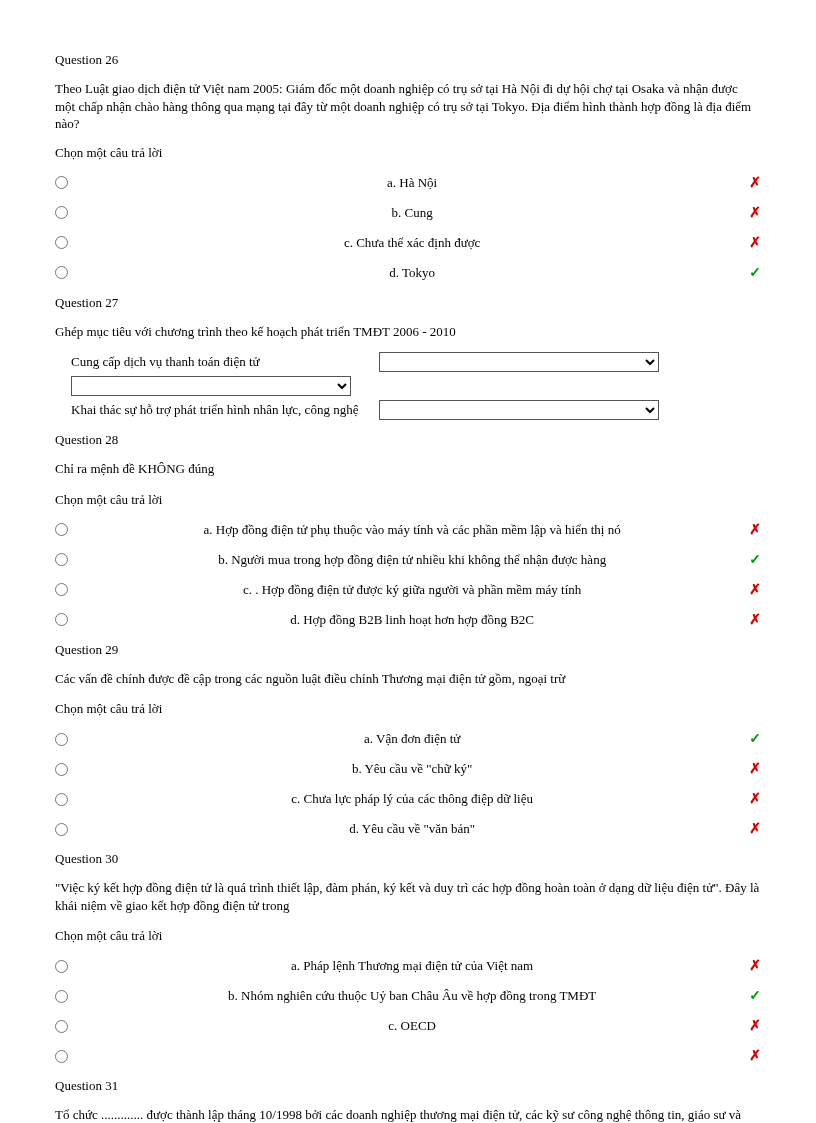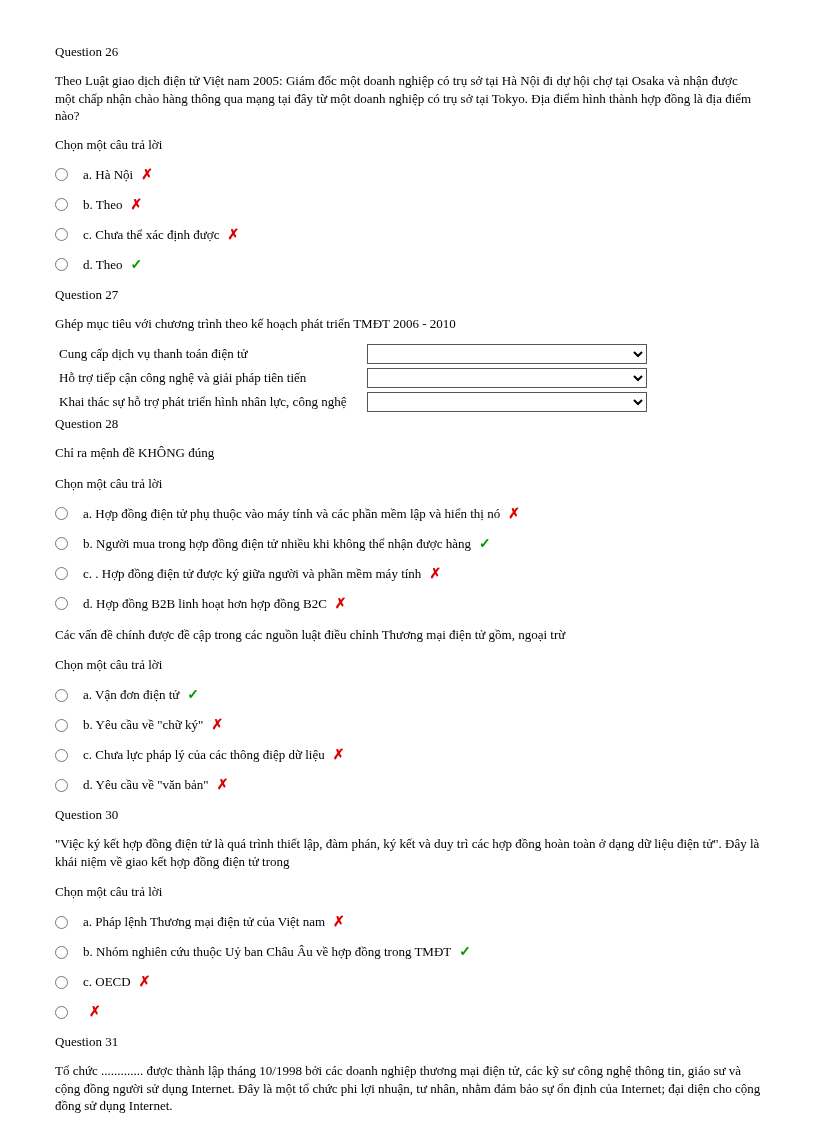--- a/index.html
+++ b/index.html
@@ -8,33 +8,34 @@
   margin: 0;
   padding: 40px 55px;
   width: 816px;
   box-sizing: border-box;
   color: #000;
 }
 .question-block {
   margin-bottom: 4px;
 }
 .question-title {
-  margin: 4px 0;
+  margin: 12px 0;
 }
 .question-text {
   margin: 12px 0;
   line-height: 1.35;
 }
 .instruction {
   margin: 4px 0 8px 0;
 }
 .option-row {
   display: flex;
   align-items: center;
   margin: 14px 0;
+  justify-content: space-between;
 }
 .radio-slot {
   width: 26px;
   display: flex;
   align-items: center;
 }
 .radio-slot input[type=radio] {
   margin: 0;
 }
 .option-label {
@@ -46,21 +47,21 @@
   font-size: 14px;
   margin-left: 8px;
   position: relative;
   top: -1px;
 }
 .mark.wrong { color: #d00; }
 .mark.correct { color: #090; }
 .match-row {
   display: flex;
   align-items: center;
-  margin: 4px 4px;
+  margin: 4px 16px;
 }
 .match-label {
   width: 300px;
   padding-right: 8px;
 }
 .match-select {
   width: 280px;
   height: 20px;
   font-size: 12px;
   border: 1px solid #555;
@@ -97,48 +98,47 @@
     <span class="radio-slot">
         <input type="radio" style="">
       </span>
     <span class="option-label">a. Hà Nội</span>
     <span class="mark wrong">✗</span>
   </div>
   <div class="option-row">
     <span class="radio-slot">
         <input type="radio" style="">
       </span>
-    <span class="option-label">b. Theo</span>
+    <span class="option-label">b. Cung</span>
     <span class="mark wrong">✗</span>
   </div>
   <div class="option-row">
     <span class="radio-slot">
         <input type="radio" style="">
       </span>
     <span class="option-label">c. Chưa thể xác định được</span>
     <span class="mark wrong">✗</span>
   </div>
   <div class="option-row">
     <span class="radio-slot">
         <input type="radio" style="">
       </span>
-    <span class="option-label">d. Theo</span>
+    <span class="option-label">d. Tokyo</span>
     <span class="mark correct">✓</span>
   </div>
 </div>
 
 <div class="question-block">
   <div class="question-title">Question 27</div>
   <div class="question-text">Ghép mục tiêu với chương trình theo kế hoạch phát triển TMĐT 2006 - 2010</div>
   <div class="match-row">
     <span class="match-label">Cung cấp dịch vụ thanh toán điện tử</span>
     <select class="match-select"><option></option></select>
   </div>
   <div class="match-row">
-    <span class="match-label">Hỗ trợ tiếp cận công nghệ và giải pháp tiên tiến</span>
     <select class="match-select"><option></option></select>
   </div>
   <div class="match-row">
     <span class="match-label">Khai thác sự hỗ trợ phát triển hình nhân lực, công nghệ</span>
     <select class="match-select"><option></option></select>
   </div>
 </div>
 
 <div class="question-block">
   <div class="question-title">Question 28</div>
@@ -168,20 +168,21 @@
   <div class="option-row">
     <span class="radio-slot">
         <input type="radio" style="">
       </span>
     <span class="option-label">d. Hợp đồng B2B linh hoạt hơn hợp đồng B2C</span>
     <span class="mark wrong">✗</span>
   </div>
 </div>
 
 <div class="question-block">
+  <div class="question-title">Question 29</div>
   <div class="question-text">Các vấn đề chính được đề cập trong các nguồn luật điều chỉnh Thương mại điện tử gồm, ngoại trừ</div>
   <div class="instruction" style="margin-top:14px;">Chọn một câu trả lời</div>
   <div class="option-row">
     <span class="radio-slot">
         <input type="radio" style="">
       </span>
     <span class="option-label">a. Vận đơn điện tử</span>
     <span class="mark correct">✓</span>
   </div>
   <div class="option-row">

